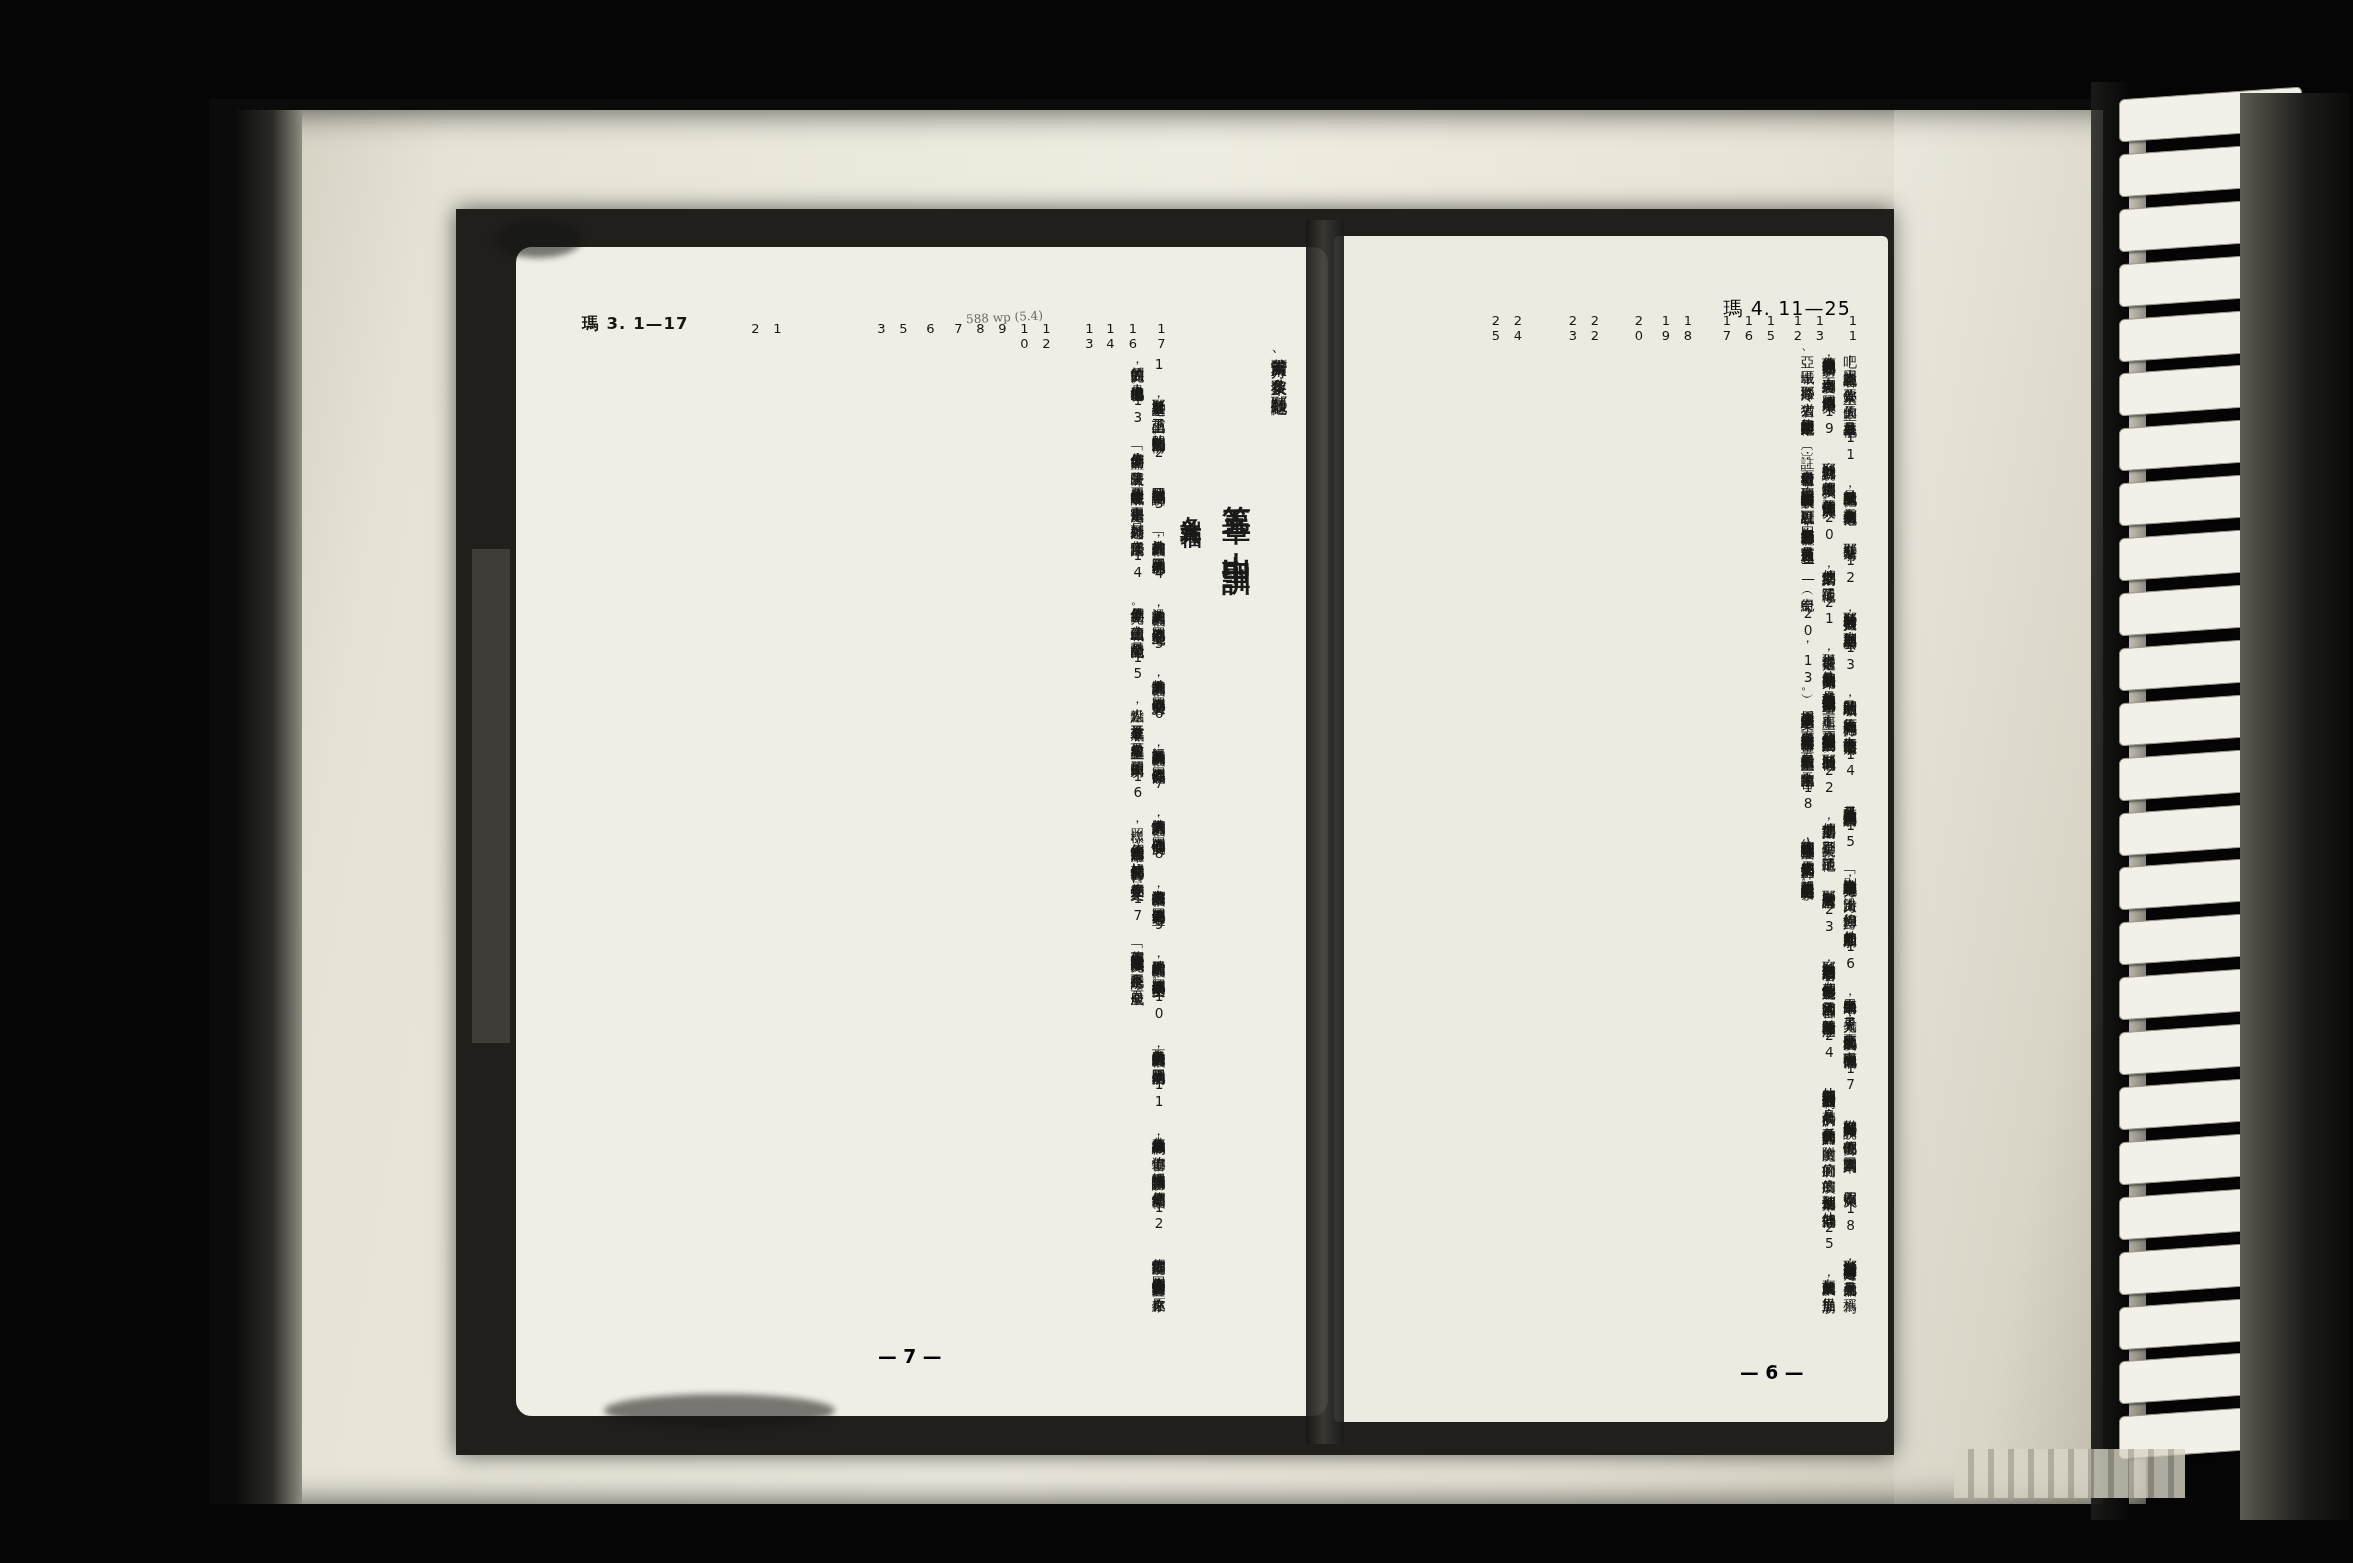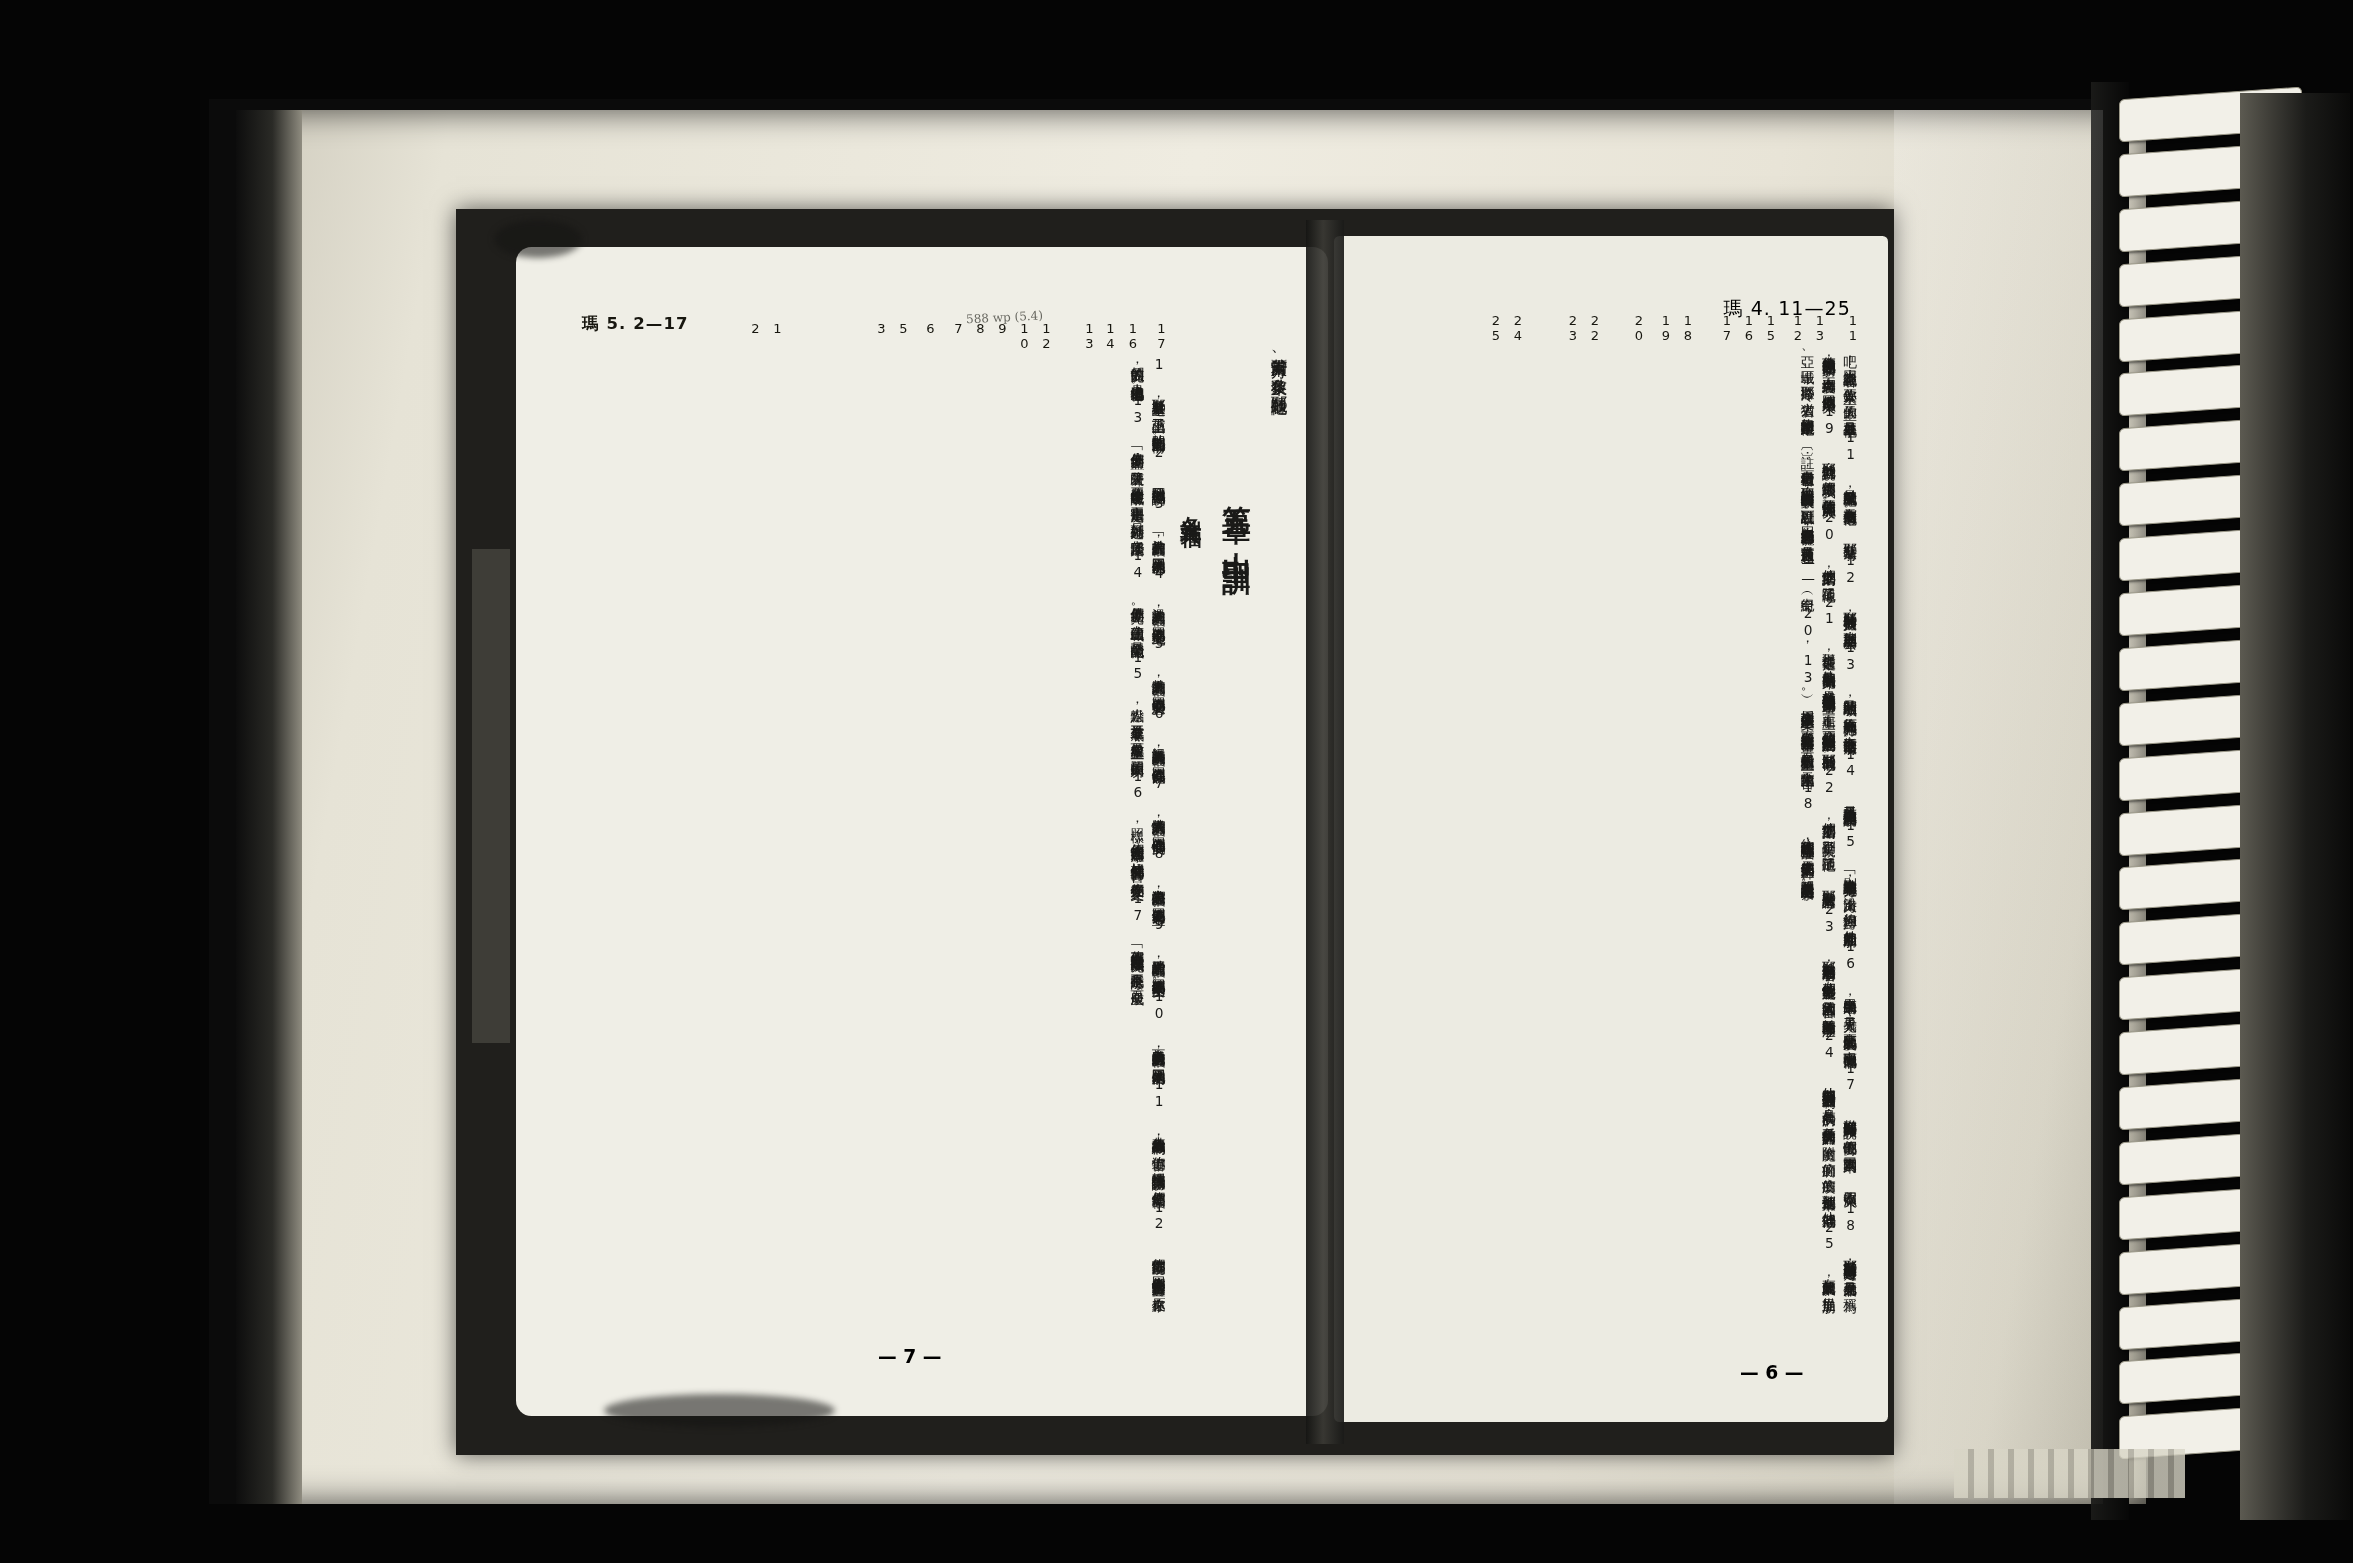--- a/index.html
+++ b/index.html
@@ -307,21 +307,21 @@
   <div class="book"></div>
   <div class="left-shadow"></div>
 
   <div class="copy-sheet"></div>
   <div class="copy-inner-left"></div>
   <div class="copy-inner-right"></div>
   <div class="center-fold"></div>
 
   <div class="page-left">
 
-    <div class="pl-header">瑪 5. 2—17</div>
+    <div class="pl-header">瑪 3. 1—17</div>
 
     <div class="pl-versenums">
       <div class="vnum" style="right:0px">17</div>
       <div class="vnum" style="right:28.5px">16</div>
       <div class="vnum" style="right:51px">14</div>
       <div class="vnum" style="right:72px">13</div>
       <div class="vnum" style="right:115px">12</div>
       <div class="vnum" style="right:137px">10</div>
       <div class="vnum" style="right:159px">9</div>
       <div class="vnum" style="right:181px">8</div>

